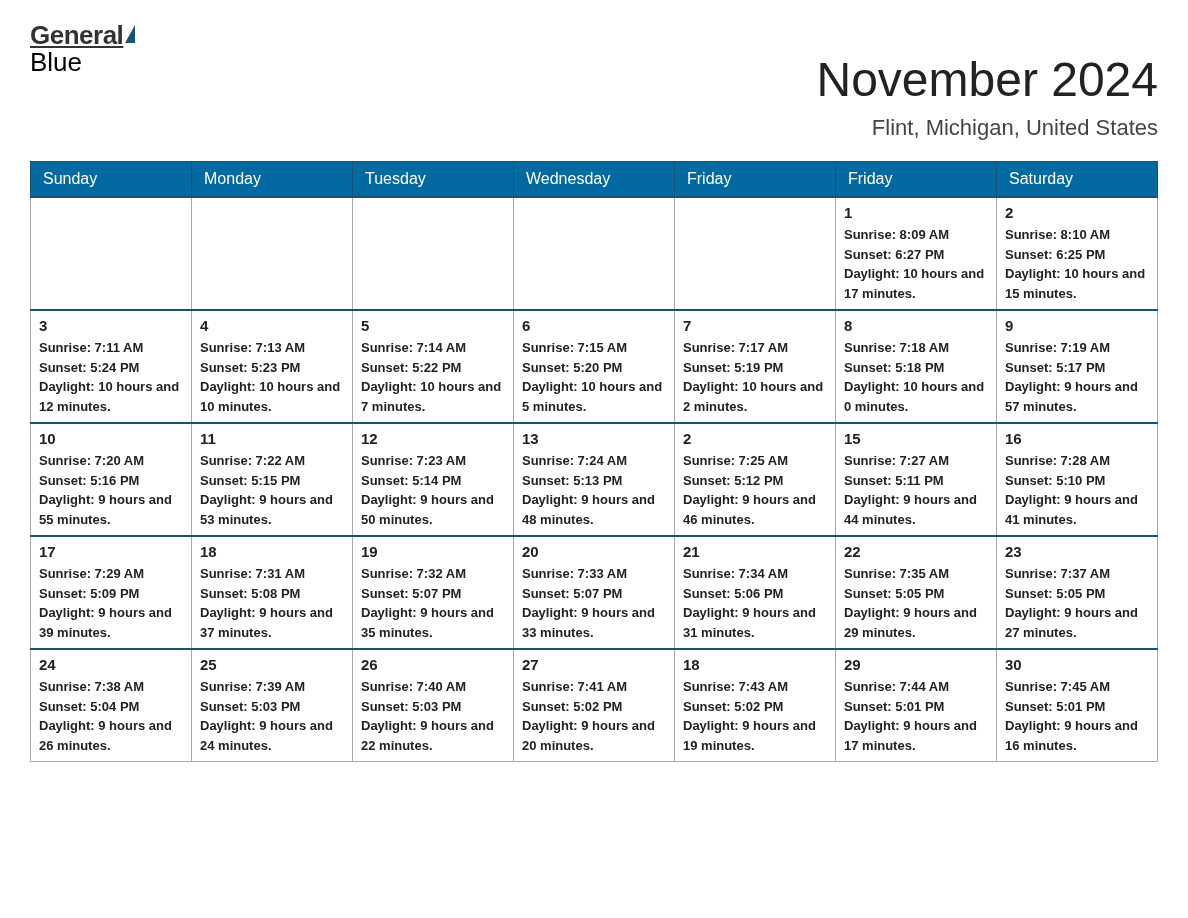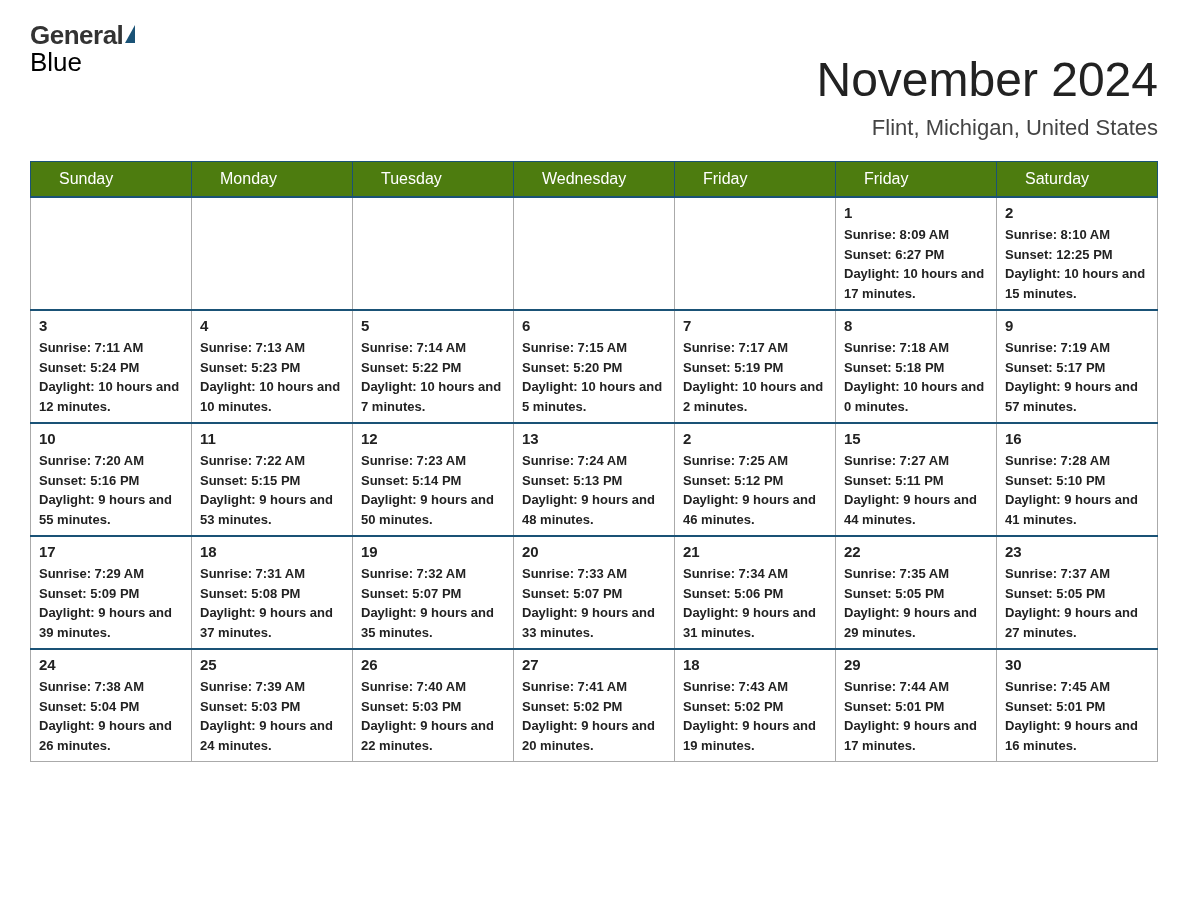--- a/index.html
+++ b/index.html
@@ -23,20 +23,21 @@
     }
     .logo-top {
       display: flex;
       align-items: center;
     }
     .logo-general {
       font-size: 26px;
       font-weight: bold;
       color: #333;
       letter-spacing: -0.5px;
+      text-decoration: underline;
     }
     .logo-triangle {
       width: 0;
       height: 0;
       border-left: 10px solid transparent;
       border-right: 0px solid transparent;
       border-bottom: 18px solid #1a5276;
       margin-left: 2px;
       margin-top: -4px;
     }
@@ -59,24 +60,24 @@
       font-size: 22px;
       color: #444;
       margin-top: 8px;
     }
     .calendar {
       width: 100%;
       border-collapse: collapse;
       border: 1px solid #999;
     }
     .calendar th {
-      background-color: #4d7c0f;
+      background-color: #0369a1;
       color: #ffffff;
       text-align: left;
-      padding: 8px 28px;
+      padding: 8px 12px;
       font-size: 16px;
       font-weight: normal;
       border: 1px solid #1a5276;
     }
     .calendar td {
       vertical-align: top;
       padding: 6px 8px;
       border: 1px solid #aaa;
       width: 14.28%;
       min-height: 110px;
@@ -142,21 +143,21 @@
         <td>
           <span class="day-num">1</span>
           <div class="day-info">Sunrise: 8:09 AM
 Sunset: 6:27 PM
 Daylight: 10 hours
 and 17 minutes.</div>
         </td>
         <td>
           <span class="day-num">2</span>
           <div class="day-info">Sunrise: 8:10 AM
-Sunset: 12:25 PM
+Sunset: 6:25 PM
 Daylight: 10 hours
 and 15 minutes.</div>
         </td>
       </tr>
       <tr class="week-row">
         <td>
           <span class="day-num">3</span>
           <div class="day-info">Sunrise: 7:11 AM
 Sunset: 5:24 PM
 Daylight: 10 hours

